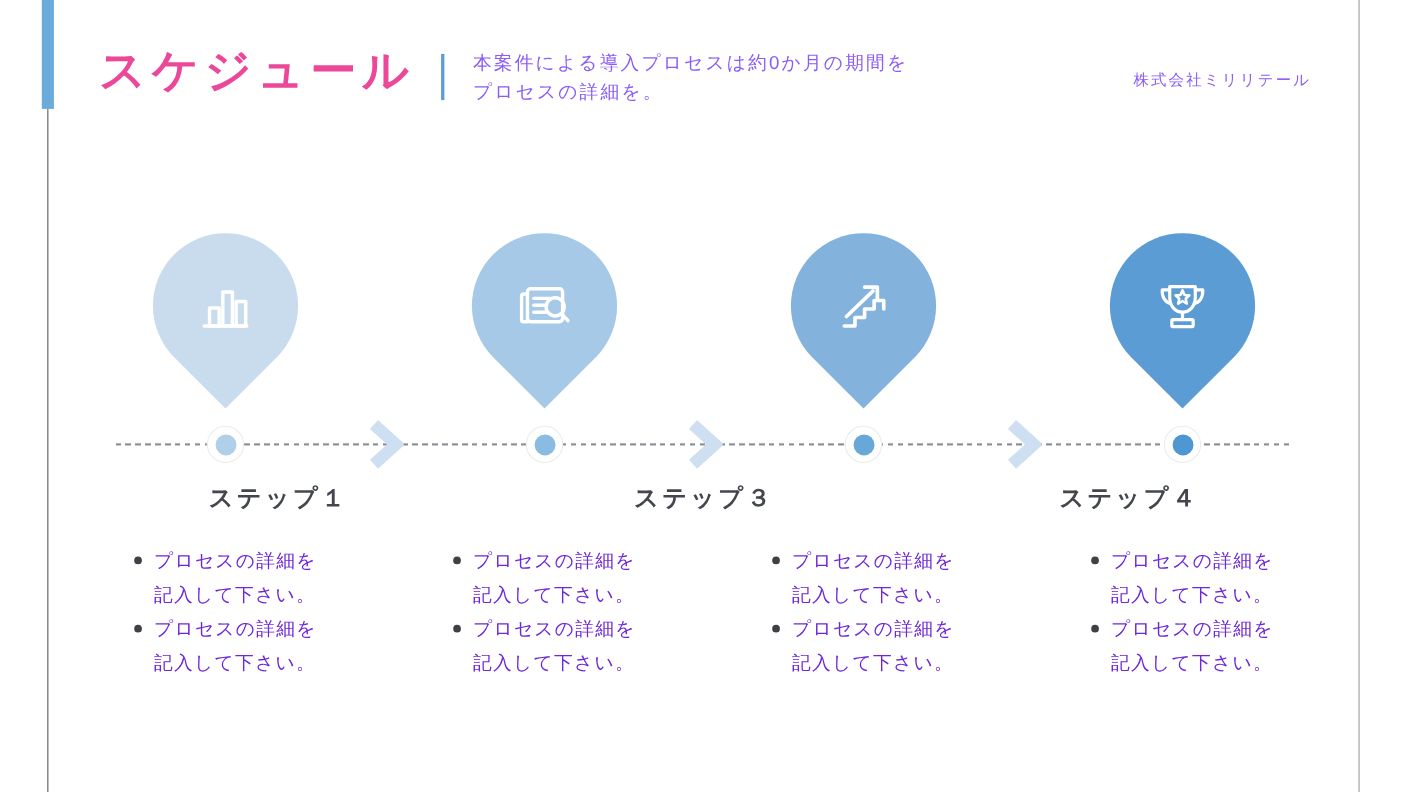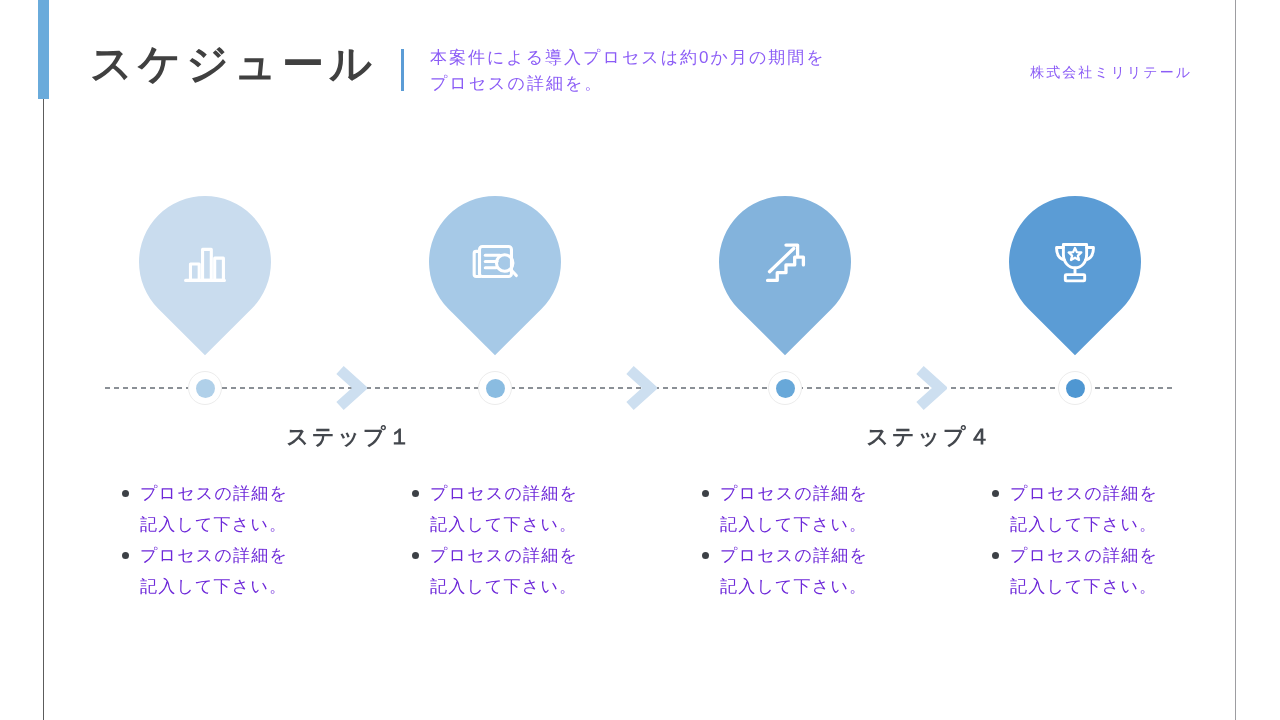--- a/index.html
+++ b/index.html
@@ -9,28 +9,28 @@
     font-family:"Liberation Sans","DejaVu Sans",sans-serif;
   }
 
   
   .accent-bar { position:absolute; left:38px; top:0; width:11px; height:99px; background:#6aabdb; }
   .left-line  { position:absolute; left:43px; top:99px; bottom:0; width:1px; background:#5c5c5c; }
   .right-line { position:absolute; left:1235px; top:0; bottom:0; width:1px; background:#9d9da1; }
 
   
   .header { position:absolute; left:90px; top:40px; display:flex; align-items:flex-start; }
-  .title { font-size:42px; font-weight:bold; color:#404040; letter-spacing:5px; line-height:1.15; white-space:nowrap; }
+  .title { font-size:42px; font-weight:bold; color:#ec4899; letter-spacing:5px; line-height:1.15; white-space:nowrap; }
   .hdr-divider { width:3px; height:42px; background:#5b9cd6; margin:9px 26px 0 24px; flex:none; }
   .subtitle { font-size:17px; color:#8b5cf6; letter-spacing:2px; line-height:1.55; padding-top:5px; white-space:nowrap; }
   .subtitle span { display:block; }
   .company { position:absolute; right:88px; top:64px; font-size:14px; color:#8b5cf6; letter-spacing:2px; }
 
   
-  .steps-area { position:absolute; left:60px; top:150px; width:1160px; height:540px; }
+  .steps-area { position:absolute; left:60px; top:166px; width:1160px; height:540px; }
   .row { position:absolute; left:0; width:100%; display:flex; }
   .col { flex:1; display:flex; justify-content:center; }
 
   
   .pins-row { top:46px; }
   .pin {
     width:132px; height:132px; border-radius:50% 50% 50% 0;
     transform:rotate(-45deg);
     display:flex; align-items:center; justify-content:center;
   }
@@ -167,20 +167,23 @@
     <span class="t-dot d3">
         <i style="background: rgb(79, 151, 210);"></i>
       </span>
   </div>
 
   <div class="row labels-row">
     <div class="col">
         <div class="step-label">ステップ１</div>
       </div>
     <div class="col">
+        <div class="step-label">ステップ３</div>
+      </div>
+    <div class="col">
         <div class="step-label">ステップ４</div>
       </div>
   </div>
 
   <div class="row bullets-row">
     <div class="col">
       <ul class="bullets">
         <li>
             <span class="bdot"></span>
           <span class="bl">

